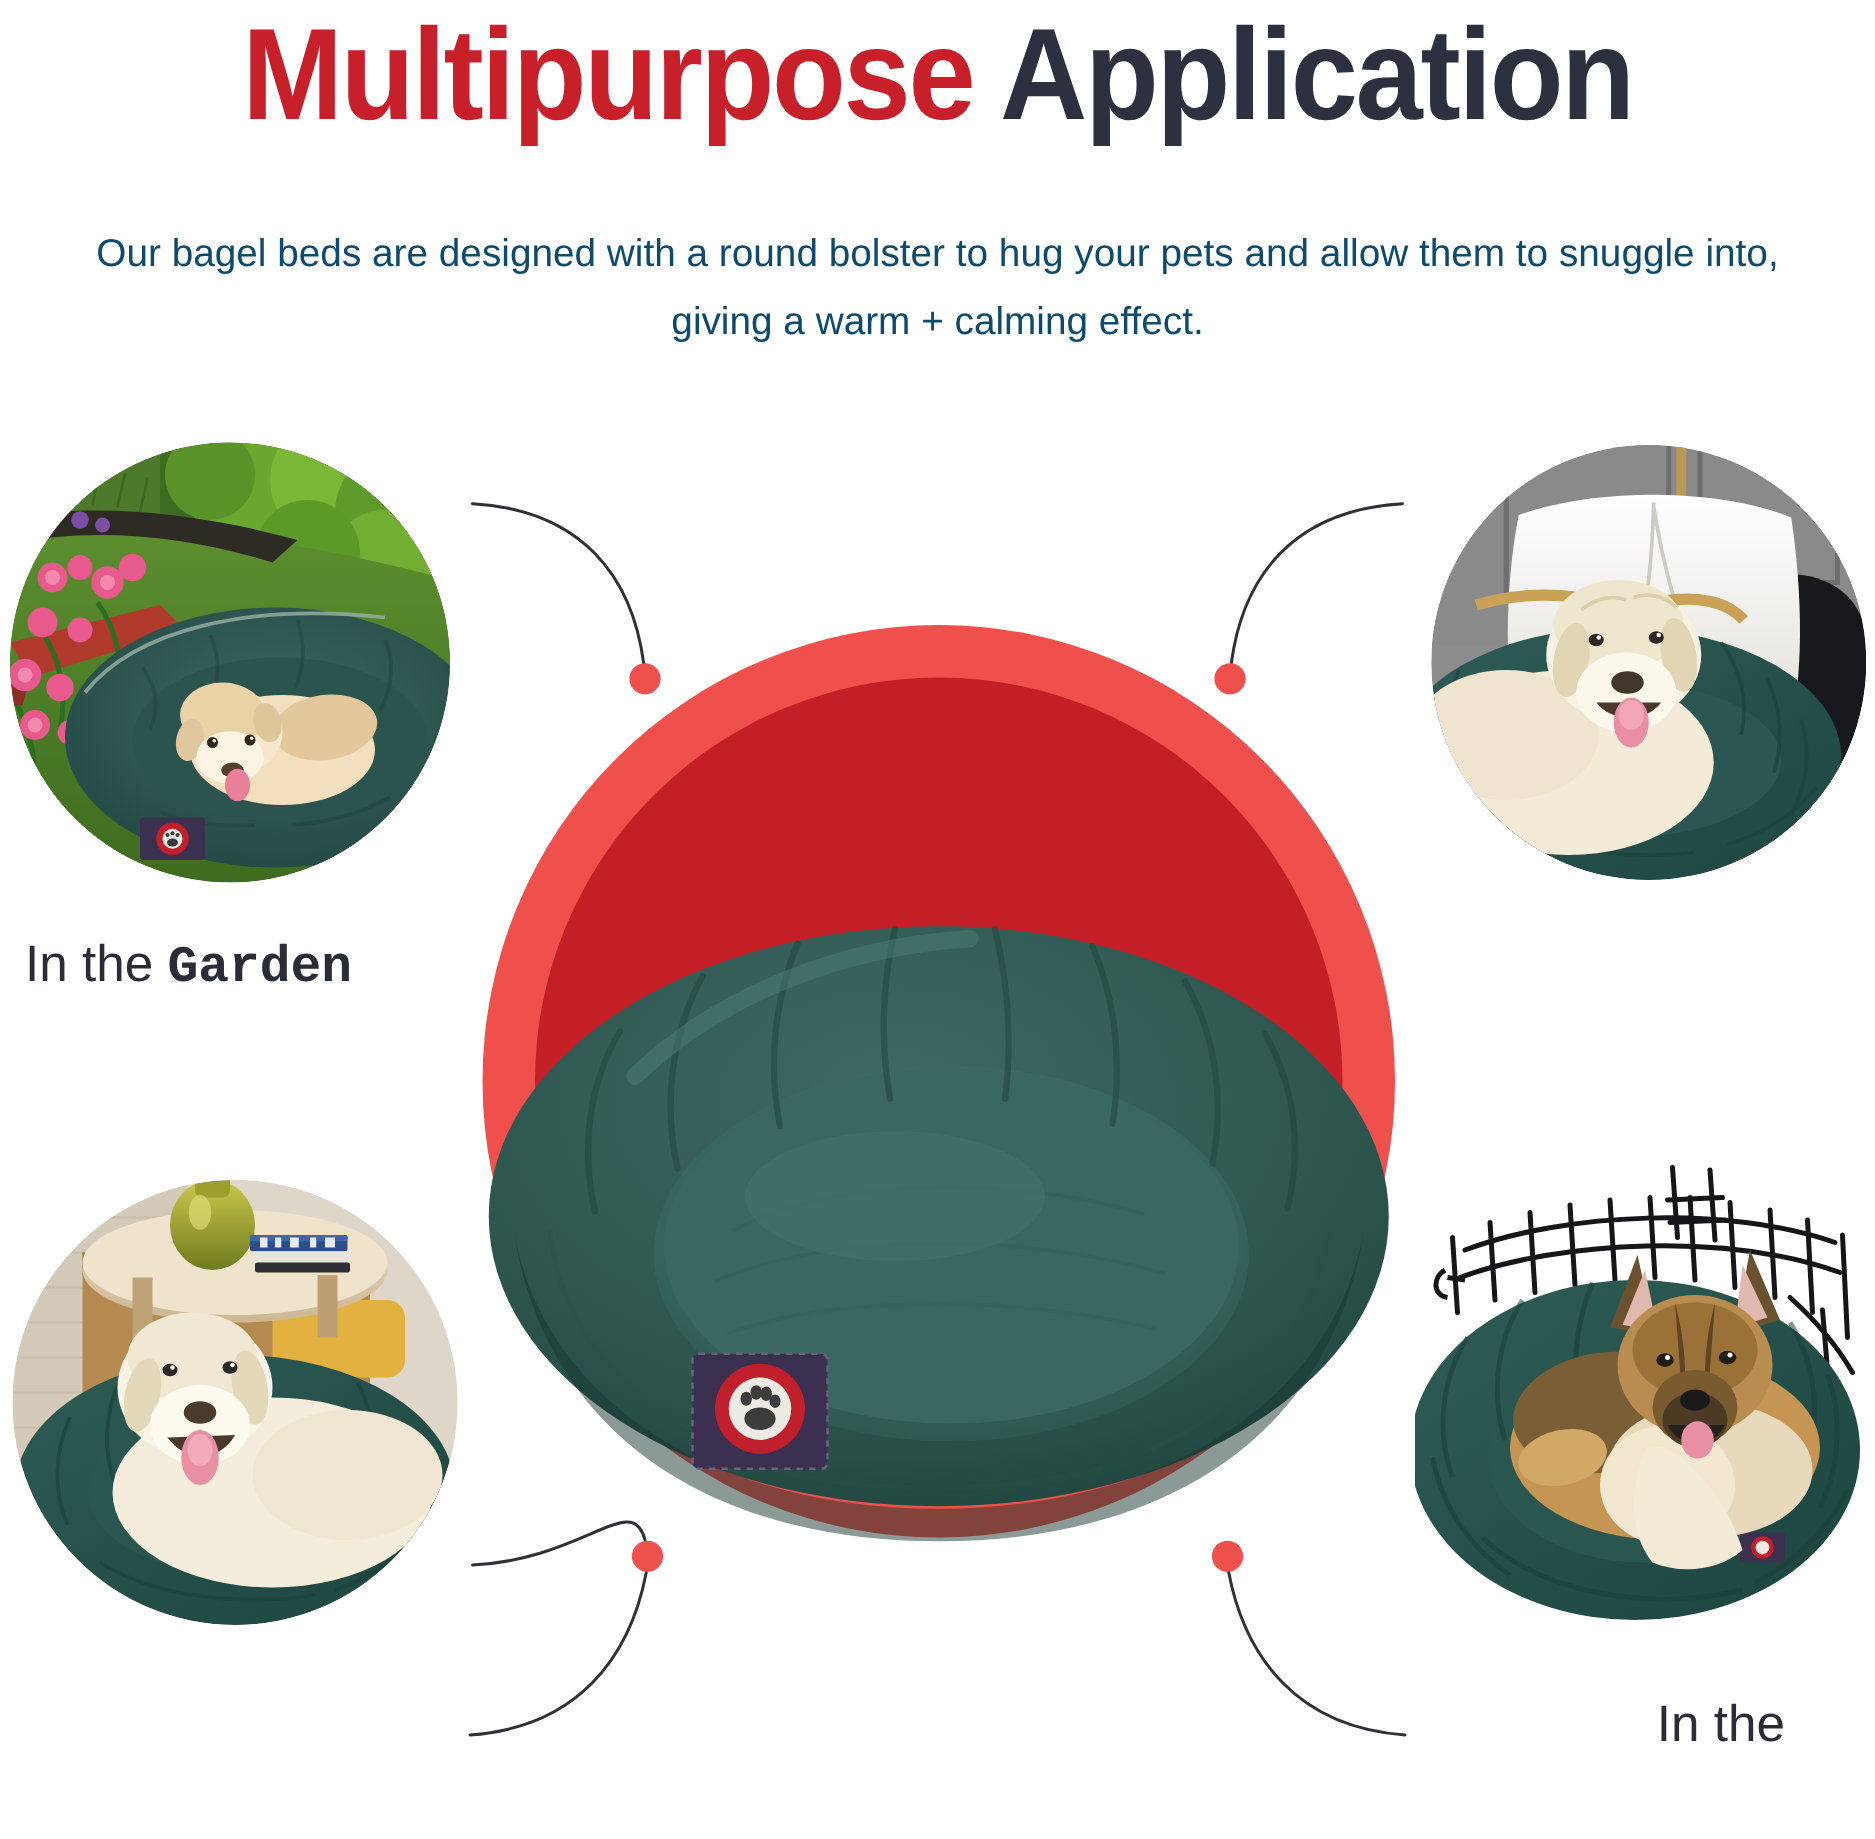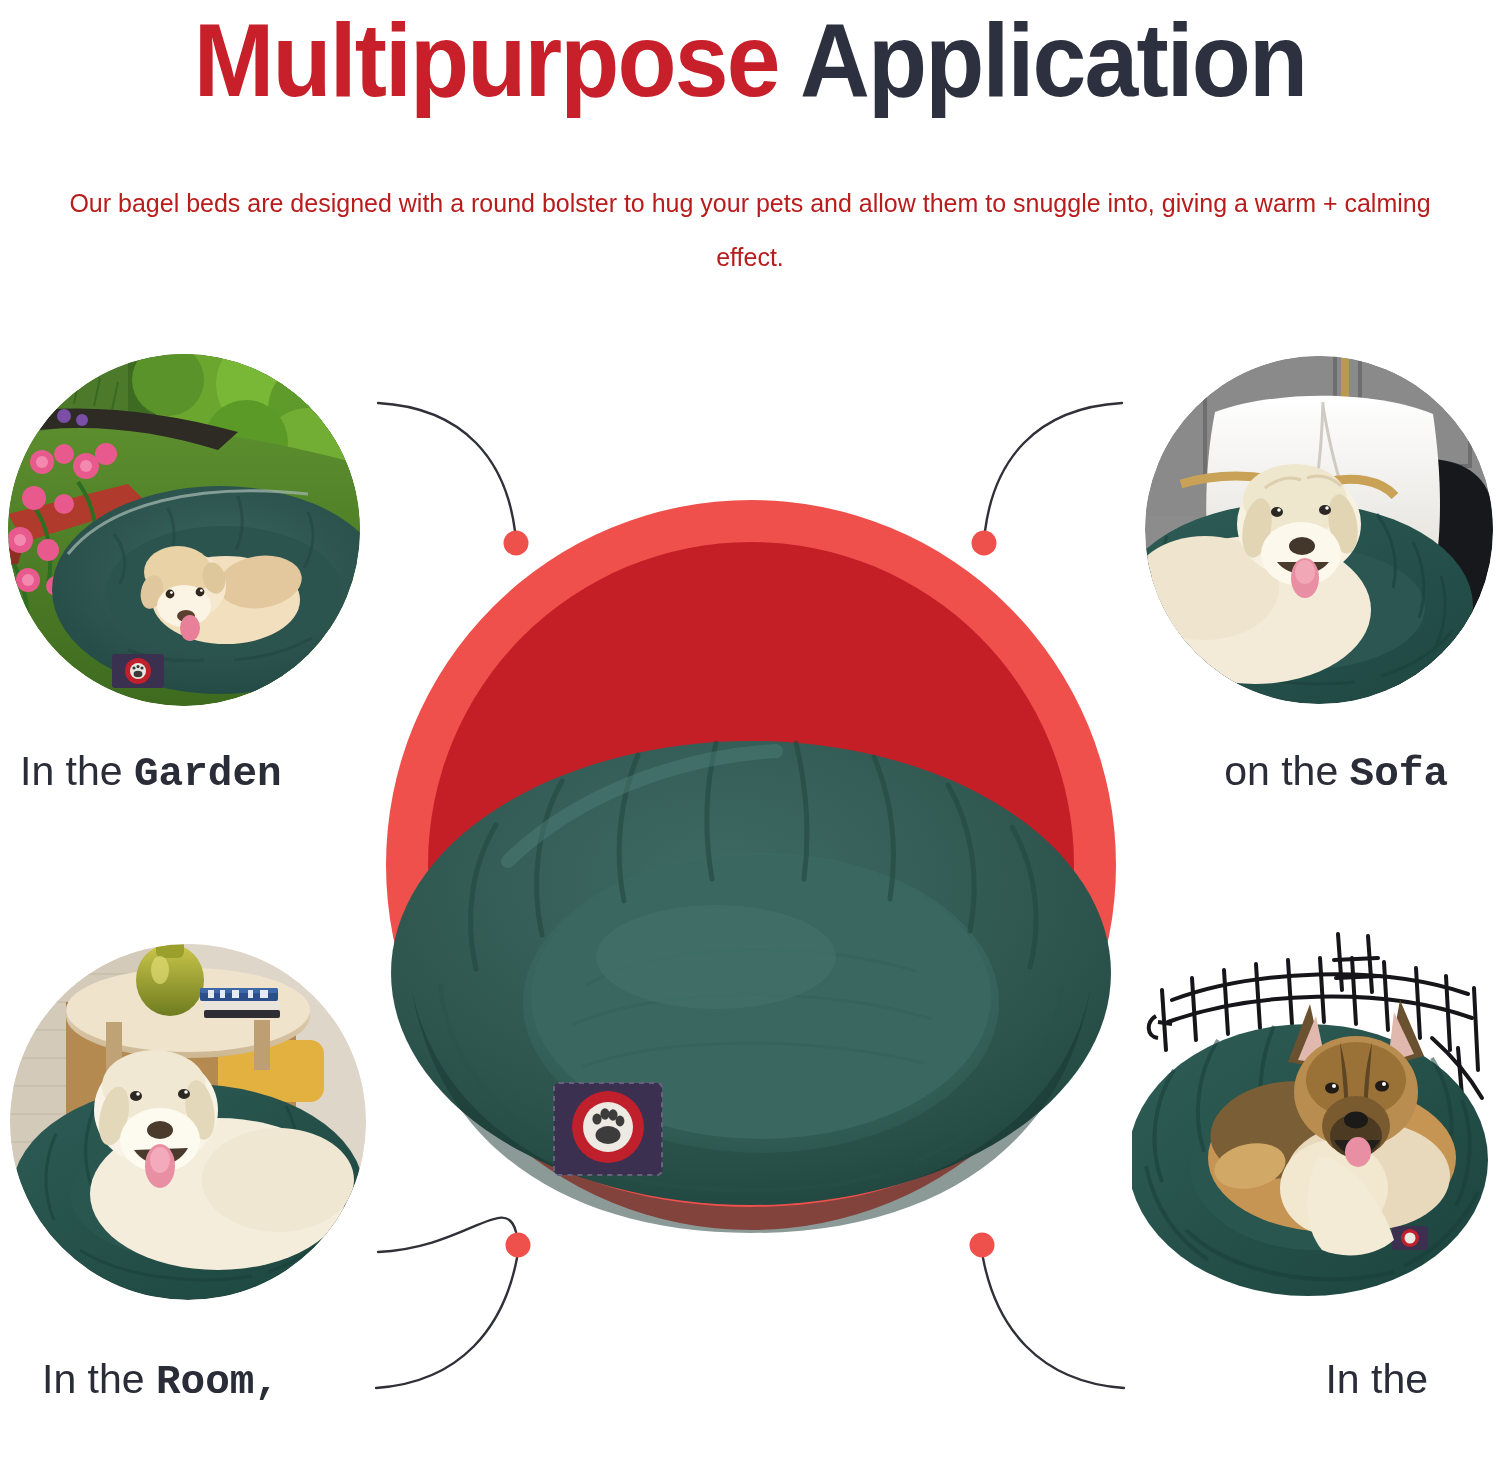--- a/index.html
+++ b/index.html
@@ -25,22 +25,22 @@
     transform-origin: 50% 50%;
   }
   .title .t-red  { color: #C8202A; }
   .title .t-dark { color: #2D303E; }
 
   .subtitle {
     position: absolute; top: 176px; left: 50%;
     transform: translateX(-50%);
     width: 1420px;
     text-align: center;
-    color: #b91c1c;
-    font-size: 25px;
+    color: #0c4a6e;
+    font-size: 31px;
     line-height: 54px;
     font-weight: 400;
   }
 
   
   .photo {
     position: absolute;
     border-radius: 50%;
     overflow: hidden;
     background: #eee;
@@ -476,26 +476,22 @@
 
         <ellipse cx="118" cy="236" rx="36" ry="22" fill="#D2A866" transform="rotate(-12 118 236)"></ellipse>
       </g>
     </svg>
   </div>
 
   <div class="caption" id="cap-garden">
     <span>In the </span><b>Garden</b>
   </div>
 
-  <div class="caption" id="cap-sofa">
-    <span>on the </span><b>Sofa</b>
-  </div>
 
   <div class="caption" id="cap-room">
-    <div><span>In the </span><b>Room,</b></div>
   </div>
 
   <div class="caption" id="cap-crate">
     <div><span>In the</span></div>
   </div>
 
   <div id="center-stage">
     <div id="ring-outer"></div>
     <div id="ring-inner"></div>
 

